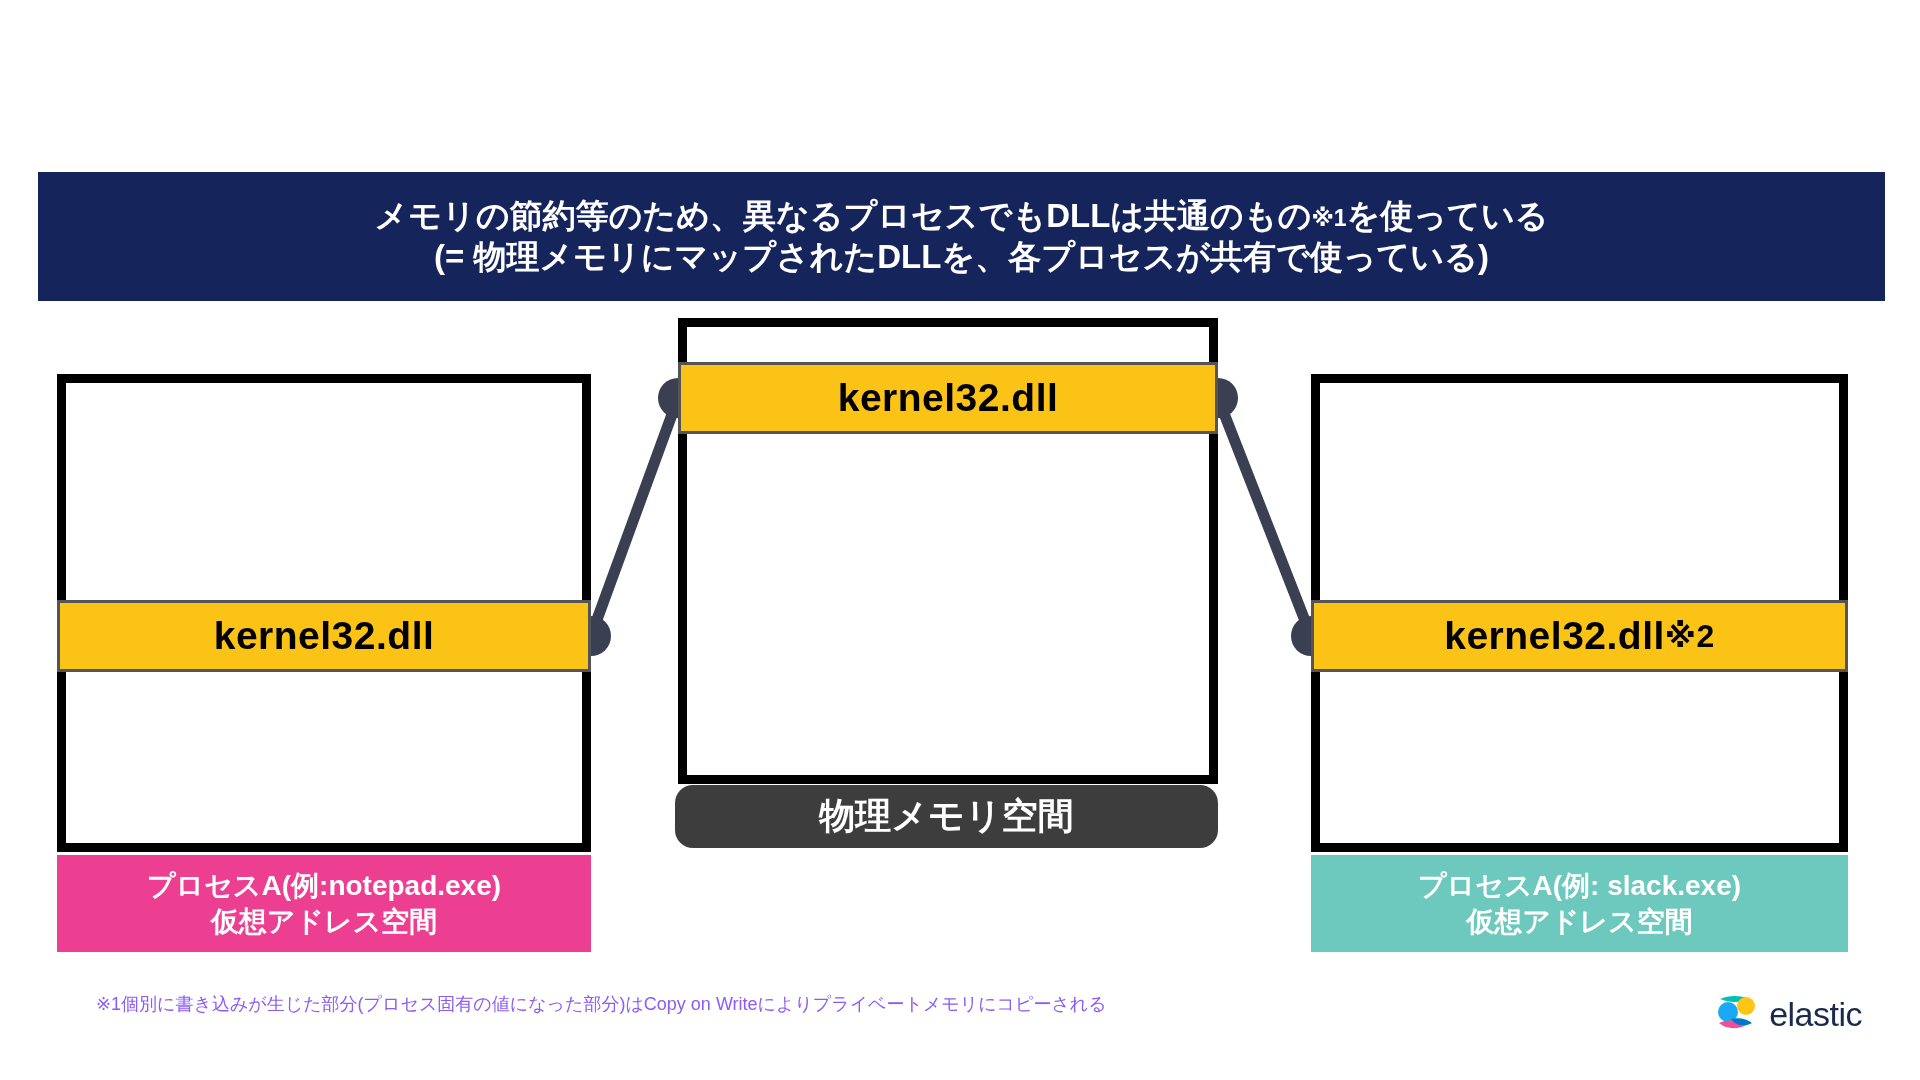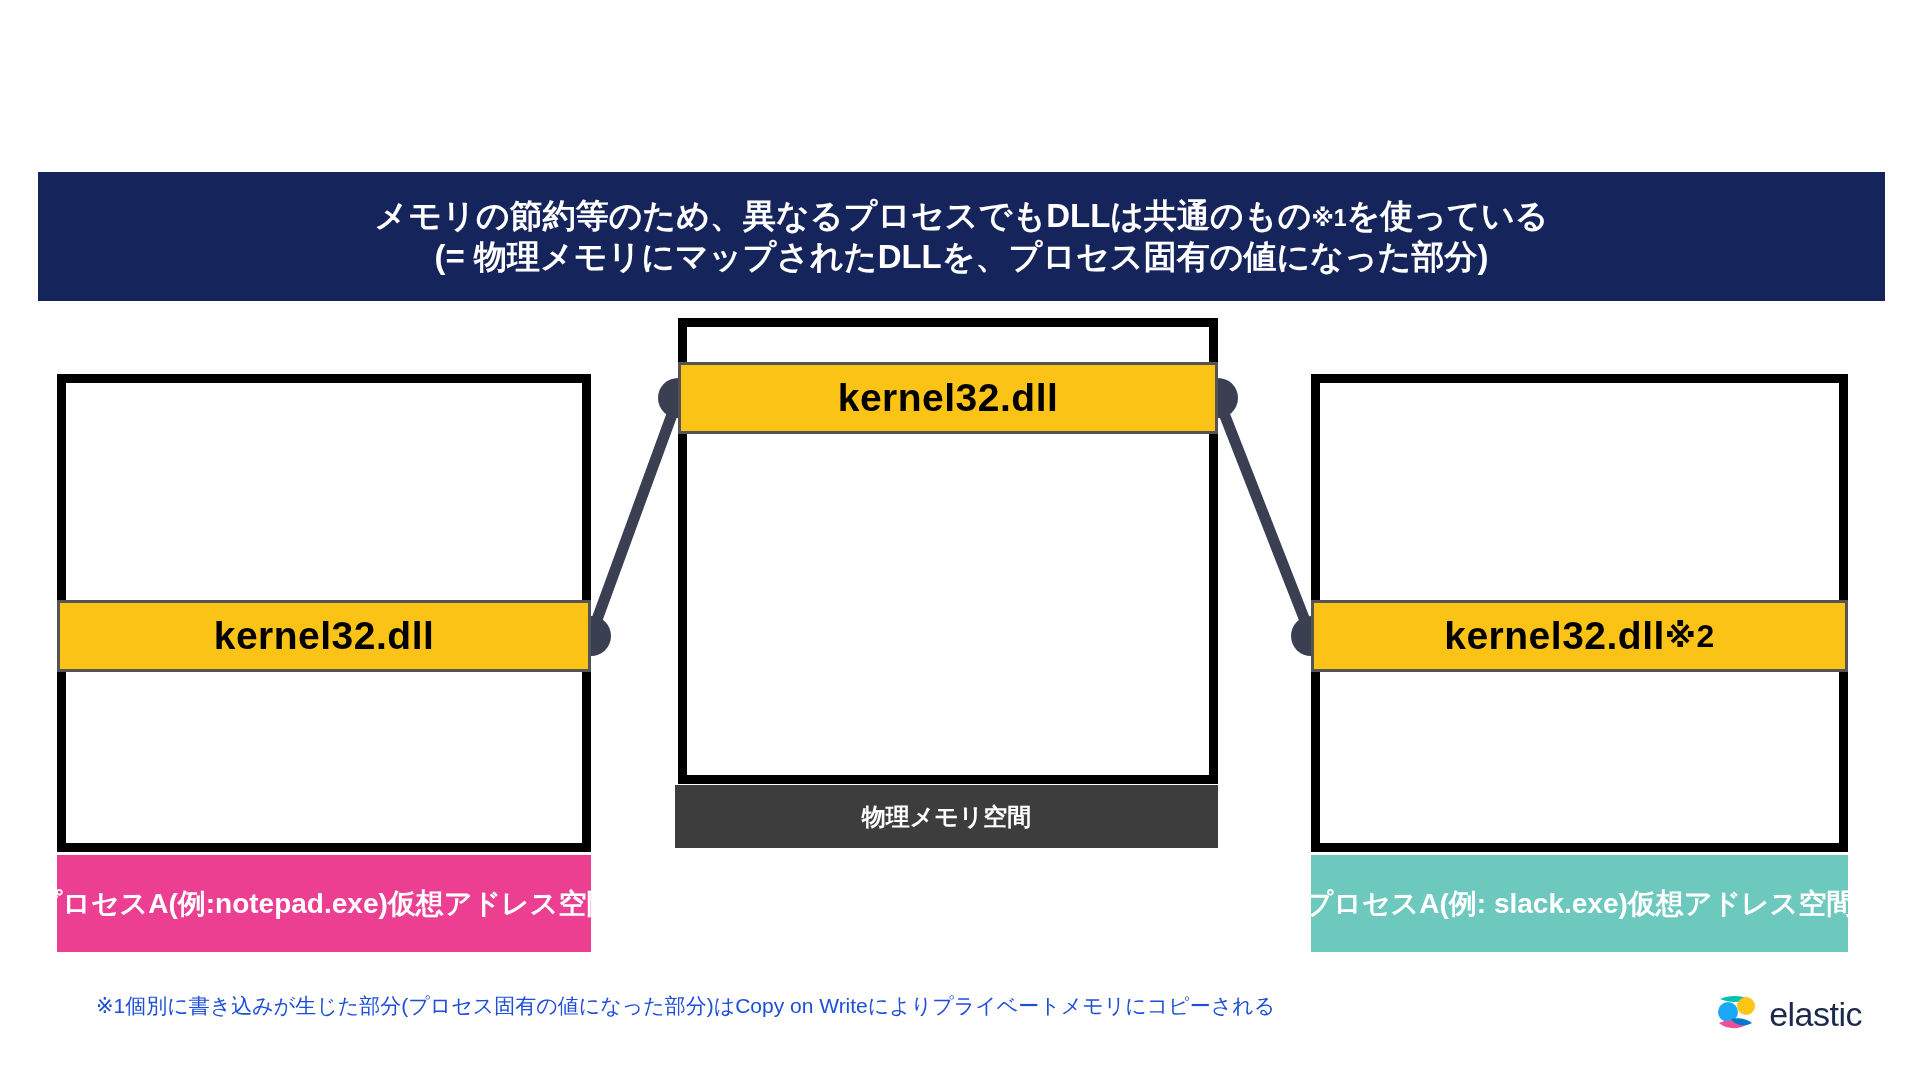--- a/index.html
+++ b/index.html
@@ -99,33 +99,34 @@
 
   
   #phys-caption {
     position: absolute;
     left: 675px;
     top: 785px;
     width: 543px;
     height: 63px;
     background: #3d3d3d;
     color: #ffffff;
-    font-size: 24px;
-    font-weight: bold;
-    display: flex;
-    align-items: center;
-    justify-content: center;
-    white-space: nowrap;
+    font-size: 36px;
+    font-weight: bold;
+    display: flex;
+    align-items: center;
+    justify-content: center;
+    white-space: nowrap;
+    border-radius: 18px;
   }
 
   
   .proc-caption {
     position: absolute;
     display: flex;
-    flex-direction: row;
+    flex-direction: column;
     align-items: center;
     justify-content: center;
     color: #ffffff;
     font-size: 28px;
     font-weight: bold;
     line-height: 1.28;
     text-align: center;
     white-space: nowrap;
   }
   #caption-a {
@@ -135,22 +136,22 @@
   #caption-b {
     left: 1311px; top: 855px; width: 537px; height: 97px;
     background: #6dc8bd;
   }
 
   
   #footnote1 {
     position: absolute;
     left: 96px;
     top: 992px;
-    font-size: 21px;
-    color: #1d4ed8;
+    font-size: 18px;
+    color: #8b5cf6;
     white-space: nowrap;
   }
   #footnote2 {
     position: absolute;
     left: 70px;
     top: 1030px;
     font-size: 21px;
     font-weight: bold;
     color: #000000;
     white-space: nowrap;
@@ -177,21 +178,21 @@
 </head>
 <body>
 
 <div id="slide">
 
 
   <div id="banner">
     <div class="banner-line">
       <span>メモリの節約等のため、異なるプロセスでもDLLは共通のもの</span><span class="sup-note">※1</span><span>を使っている</span>
     </div>
-    <div class="banner-line">(= 物理メモリにマップされたDLLを、プロセス固有の値になった部分)</div>
+    <div class="banner-line">(= 物理メモリにマップされたDLLを、各プロセスが共有で使っている)</div>
   </div>
 
   <svg id="links" viewBox="0 0 1920 1080" xmlns="http://www.w3.org/2000/svg">
 
     <line x1="591" y1="636" x2="678" y2="398" stroke="#3a3f51" stroke-width="11" stroke-linecap="round"></line>
 
     <line x1="1218" y1="398" x2="1311" y2="636" stroke="#3a3f51" stroke-width="11" stroke-linecap="round"></line>
     <circle cx="591" cy="636" r="20" fill="#3a3f51"></circle>
     <circle cx="678" cy="398" r="20" fill="#3a3f51"></circle>
     <circle cx="1218" cy="398" r="20" fill="#3a3f51"></circle>

